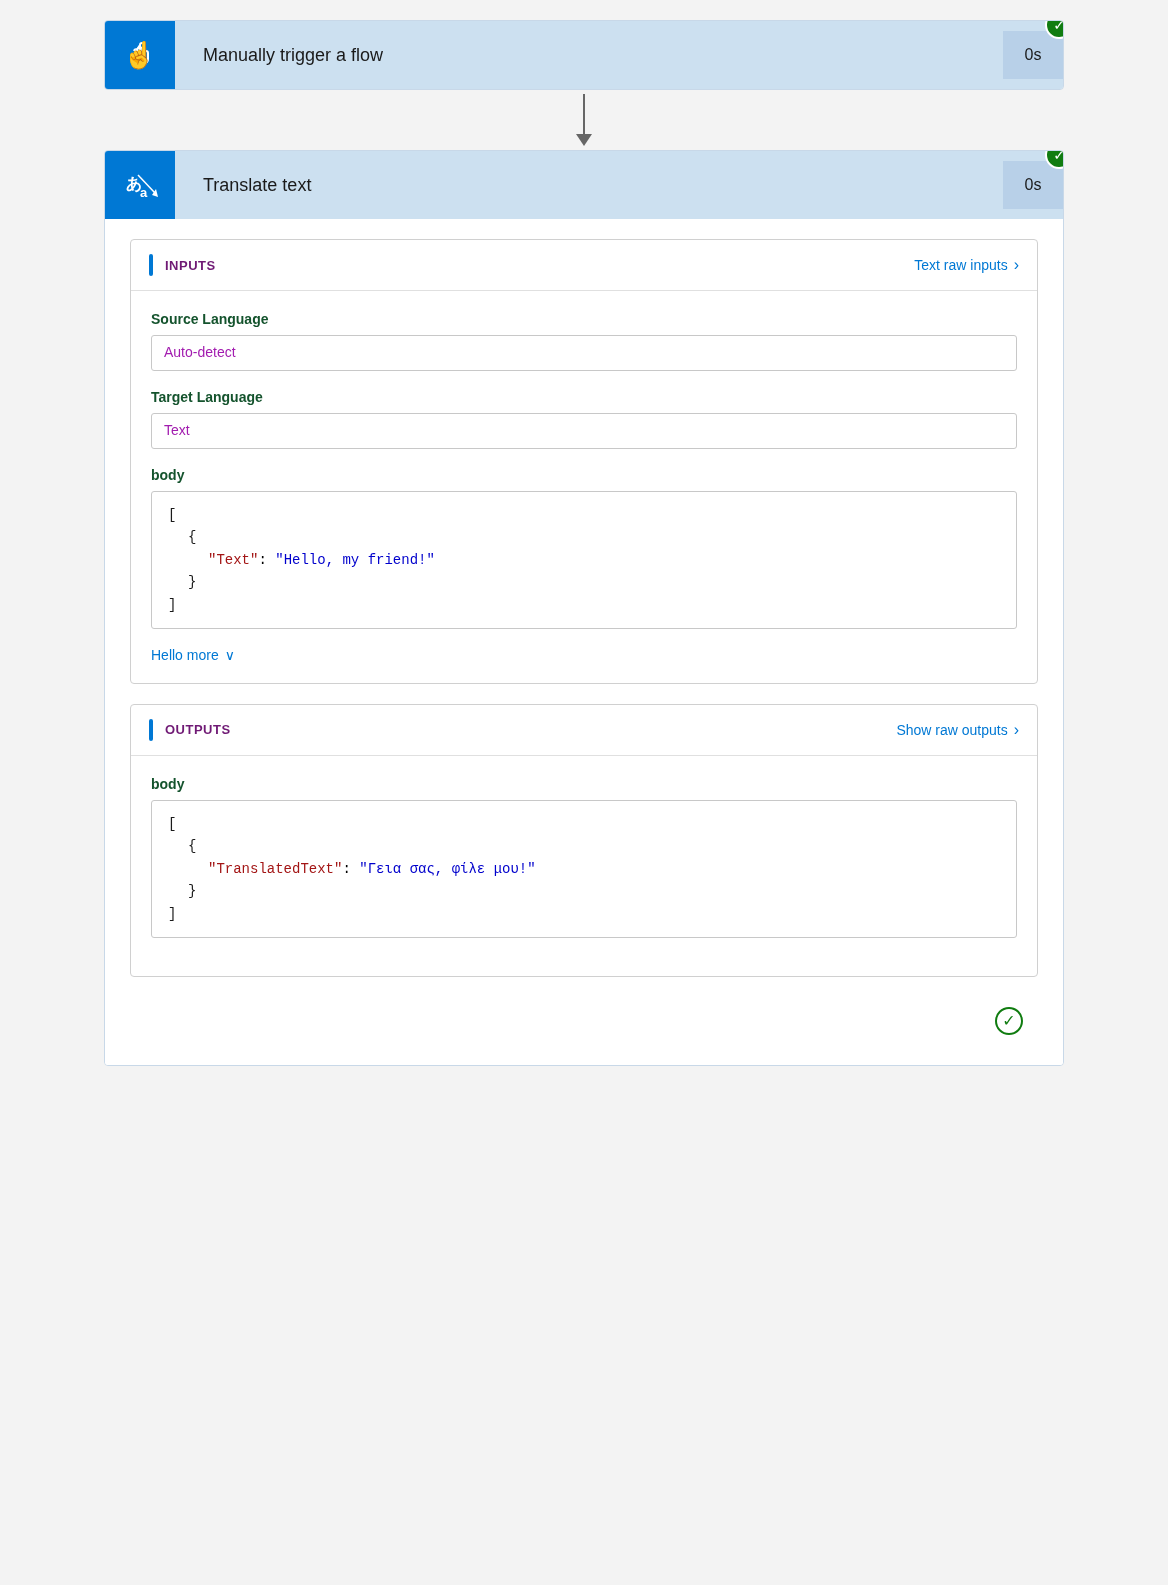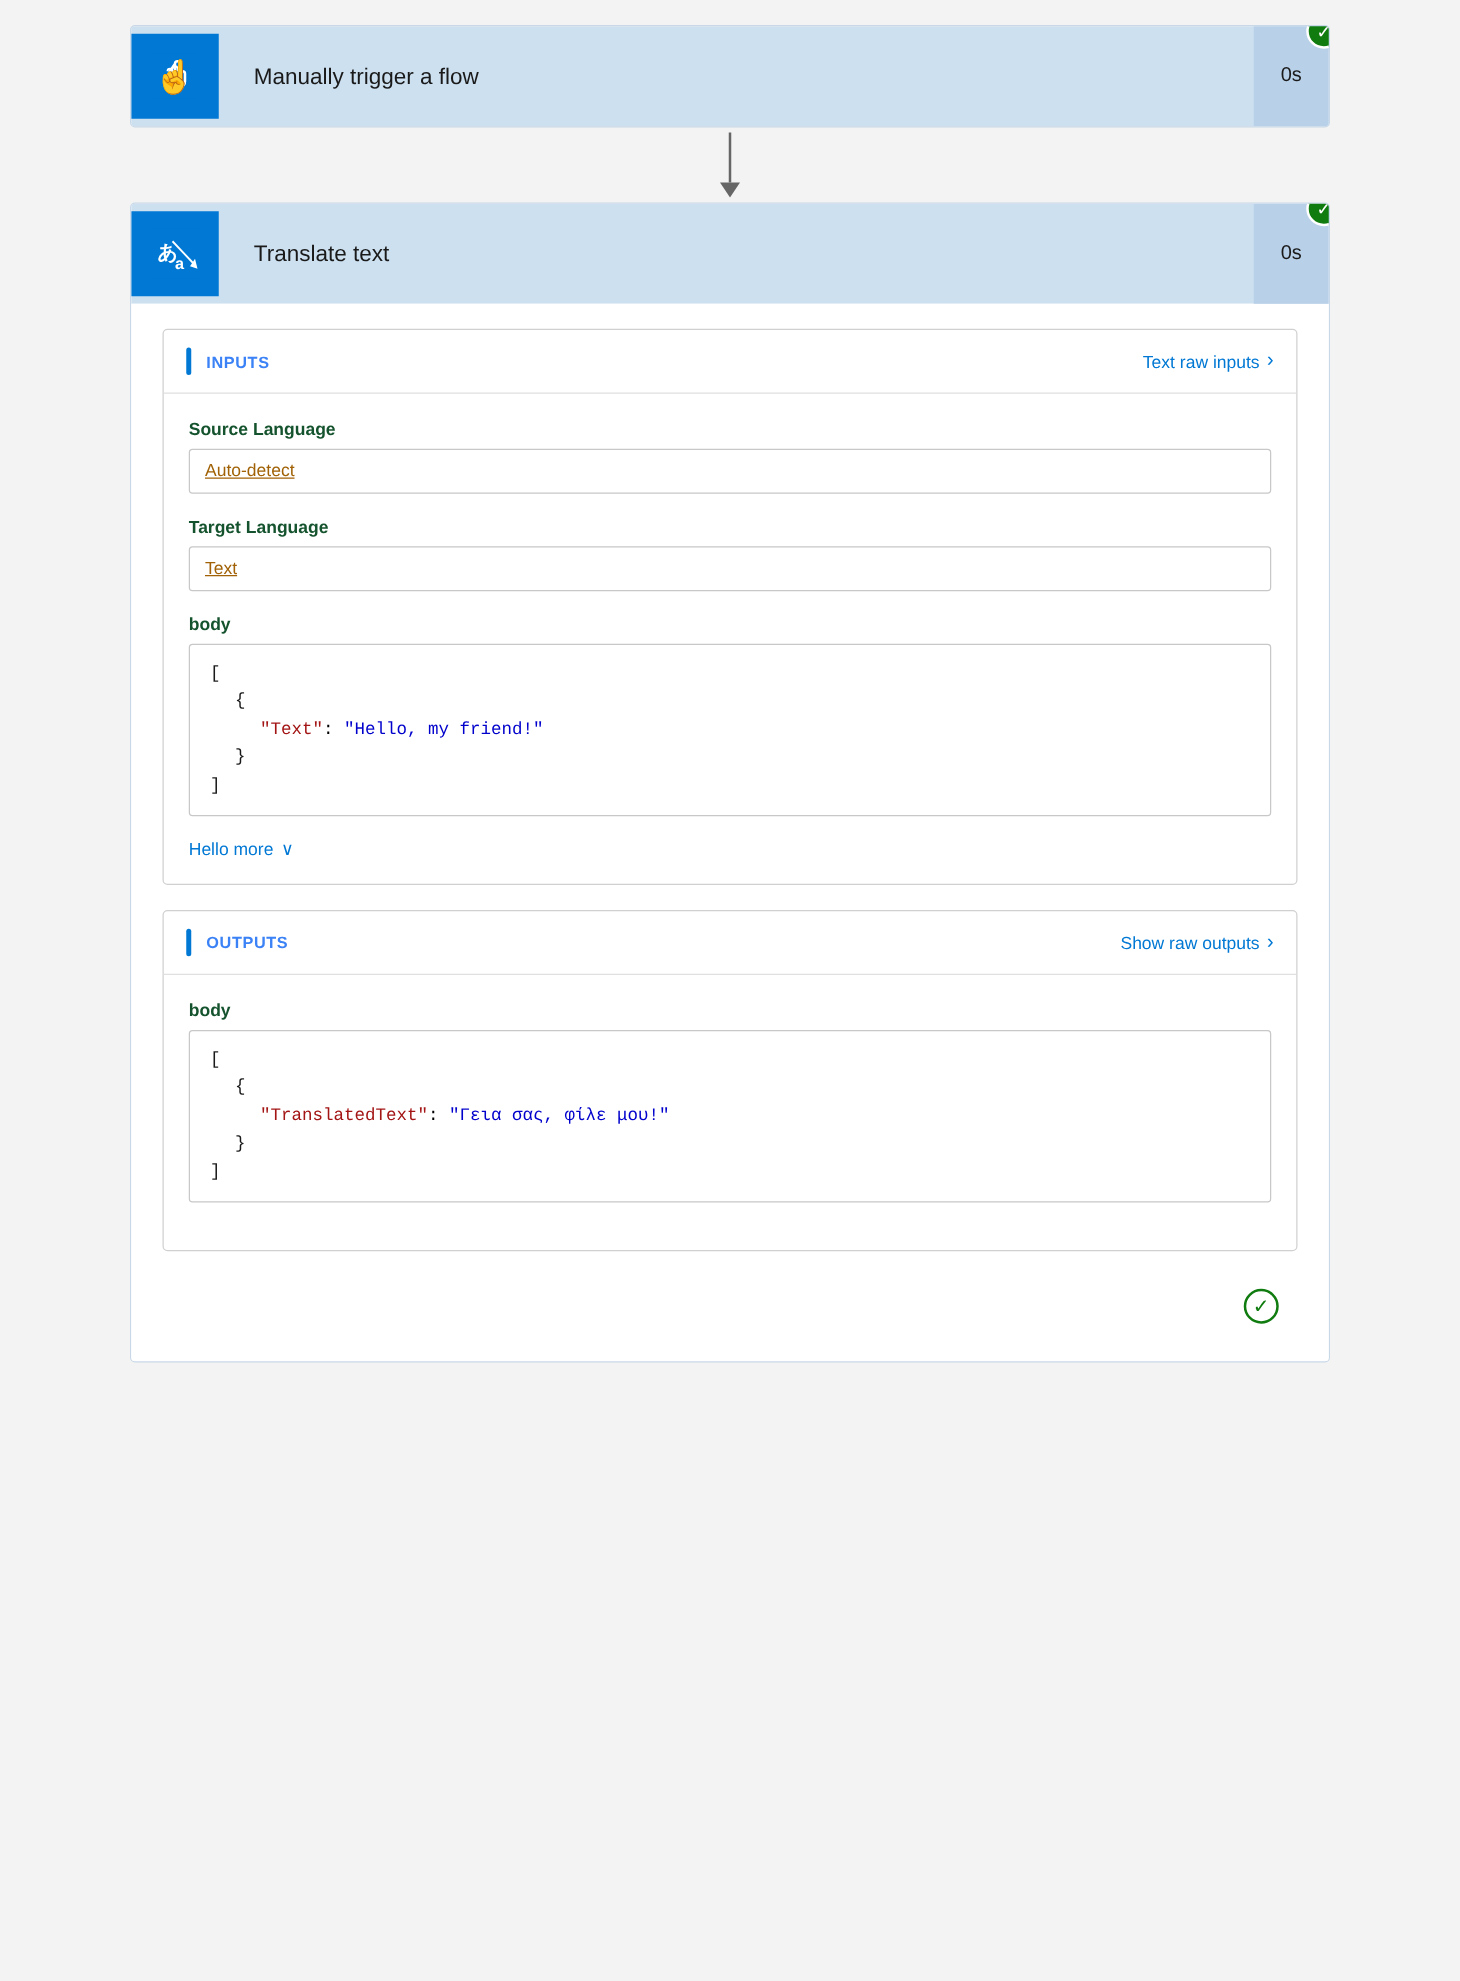--- a/index.html
+++ b/index.html
@@ -56,21 +56,21 @@
       font-size: 18px;
       color: #1a1a1a;
       font-weight: 400;
     }
 
     .step-duration {
       padding: 0 20px;
       font-size: 16px;
       color: #1a1a1a;
       background: #b8d0e8;
-      height: 80px;
+      height: 48px;
       display: flex;
       align-items: center;
       min-width: 60px;
       justify-content: center;
     }
 
     .success-badge {
       position: absolute;
       top: -10px;
       right: -10px;
@@ -163,21 +163,21 @@
       width: 4px;
       height: 22px;
       background: #0078d4;
       margin-right: 12px;
       border-radius: 2px;
     }
 
     .section-title {
       font-size: 13px;
       font-weight: 700;
-      color: #3b82f6;
+      color: #701a75;
       letter-spacing: 0.5px;
     }
 
     .show-raw-link {
       display: flex;
       align-items: center;
       color: #0078d4;
       font-size: 14px;
       cursor: pointer;
       gap: 6px;
@@ -203,24 +203,23 @@
       font-weight: 600;
       color: #14532d;
       margin-bottom: 8px;
     }
 
     .field-value {
       border: 1px solid #c8c8c8;
       border-radius: 3px;
       padding: 8px 12px;
       font-size: 14px;
-      color: #a16207;
+      color: #a21caf;
       background: white;
       min-height: 36px;
-      text-decoration: underline;
     }
 
     
     .code-block {
       border: 1px solid #c8c8c8;
       border-radius: 3px;
       padding: 12px 16px;
       font-family: 'Courier New', monospace;
       font-size: 14px;
       line-height: 1.6;

